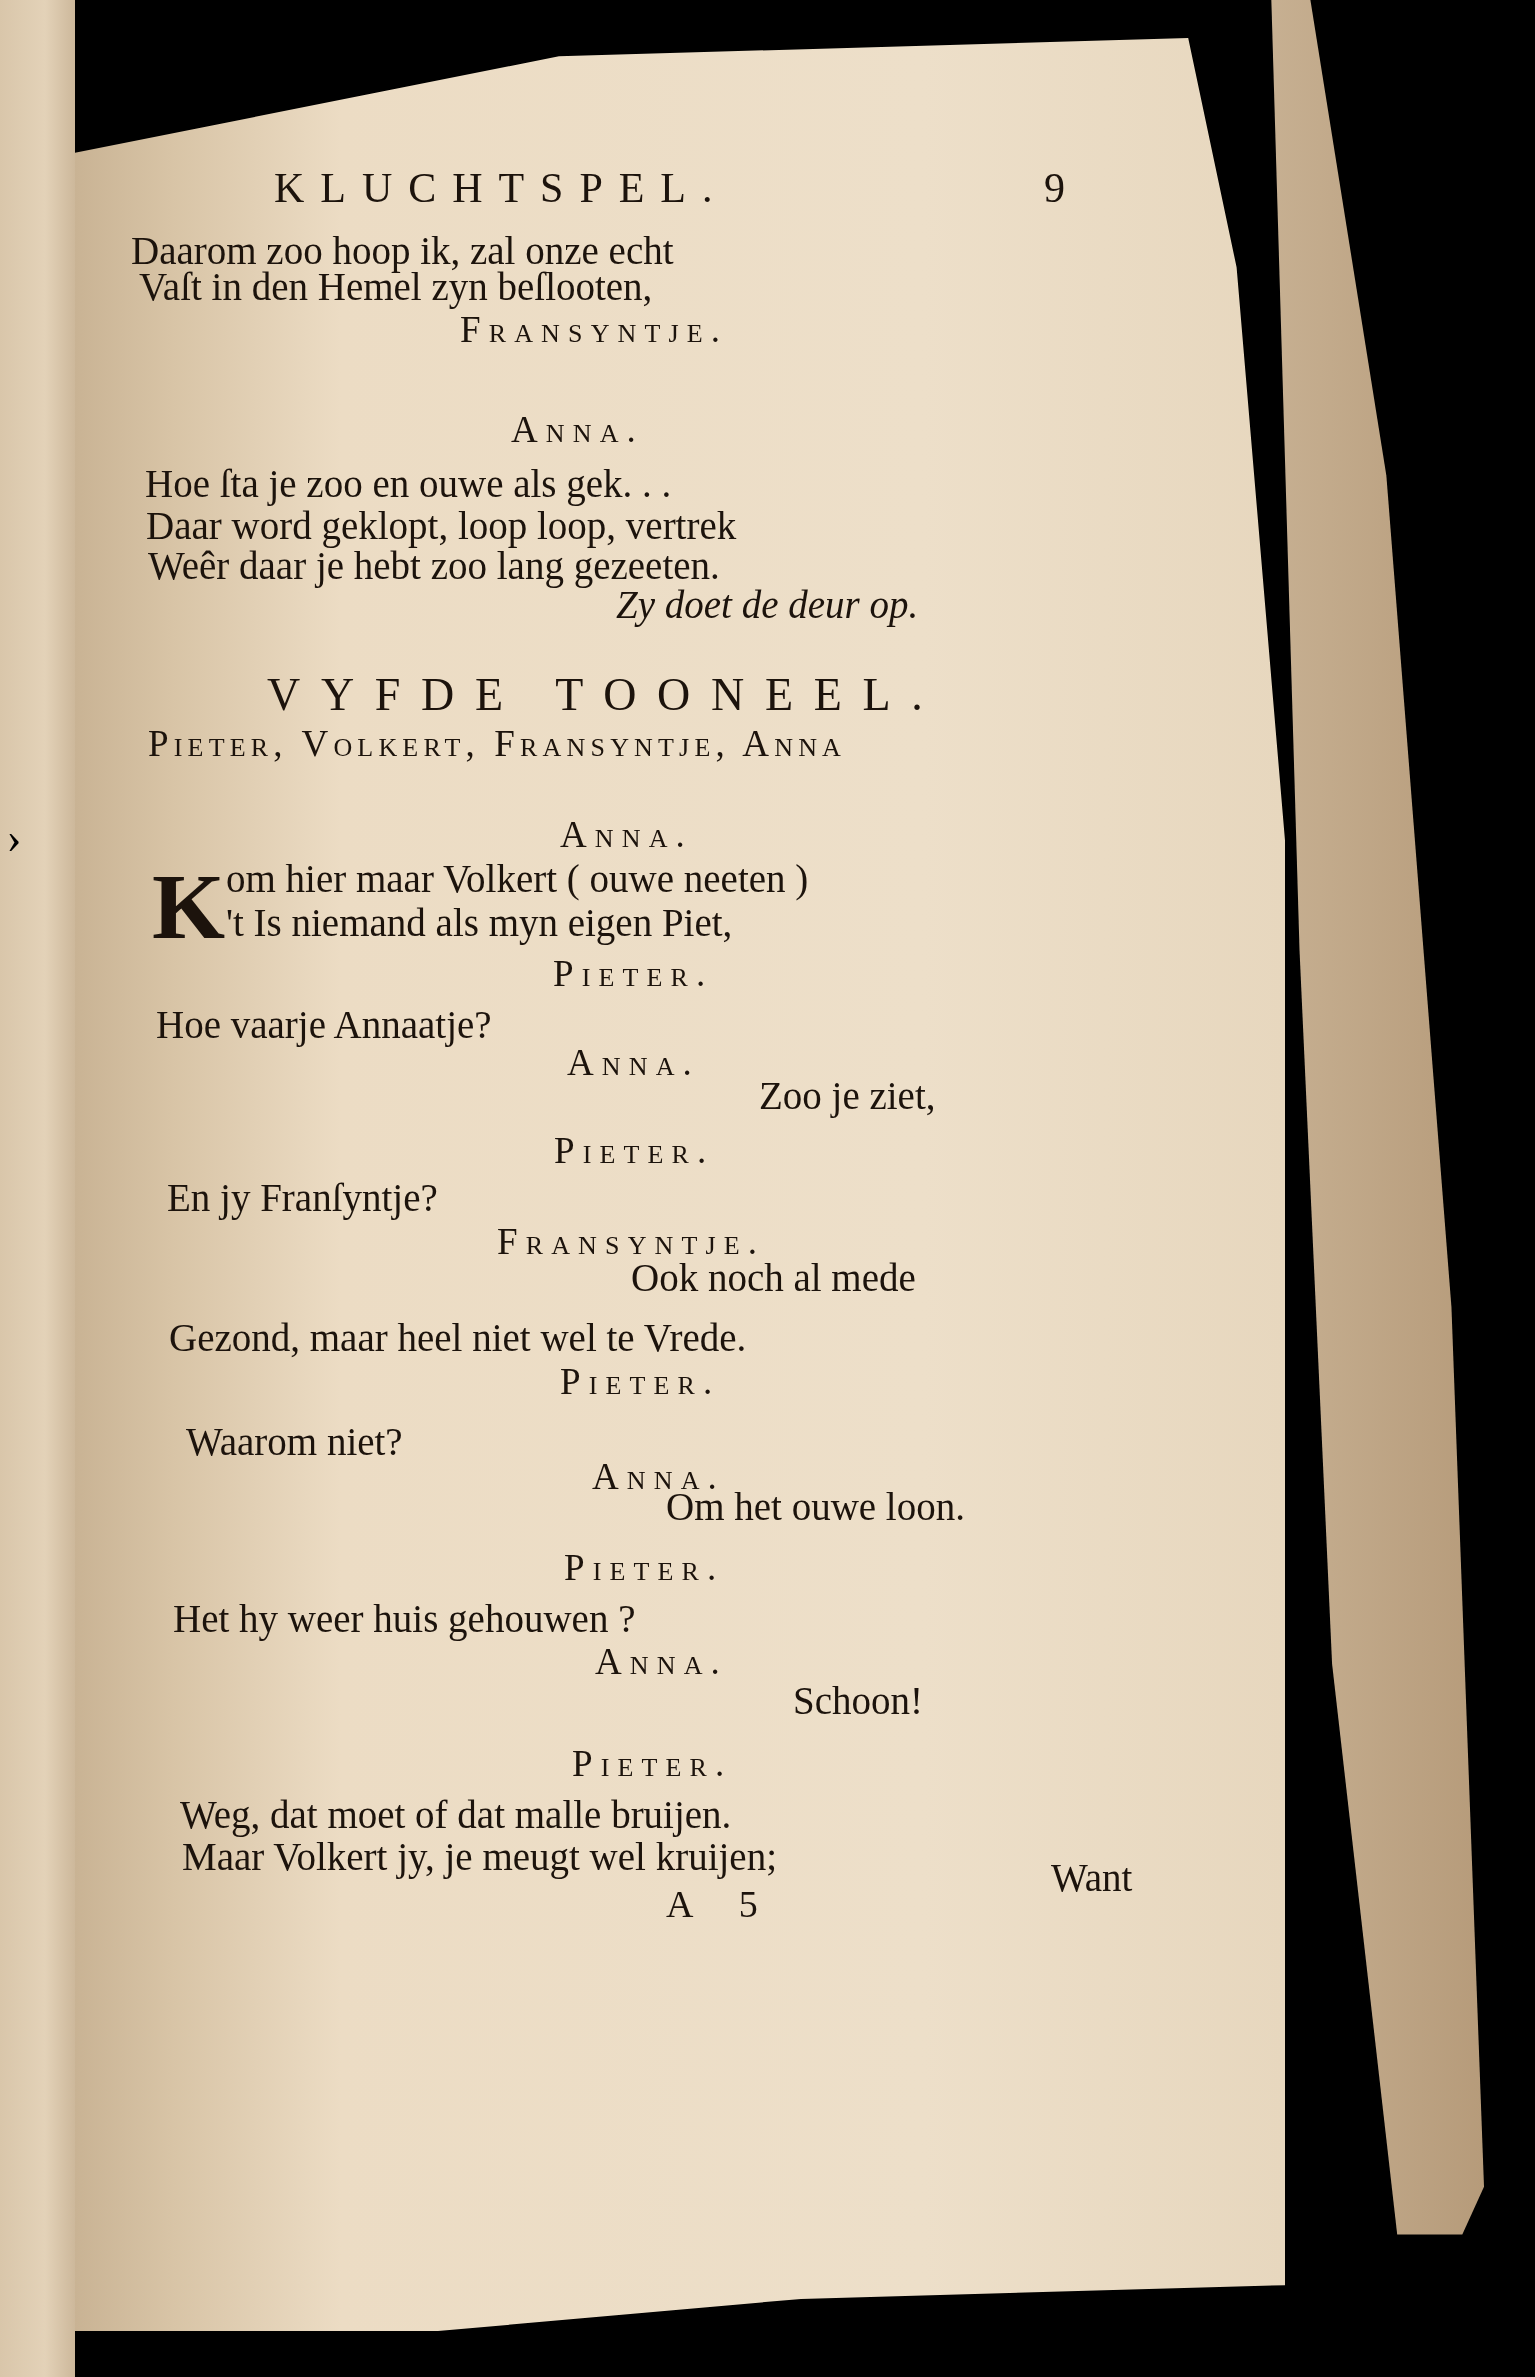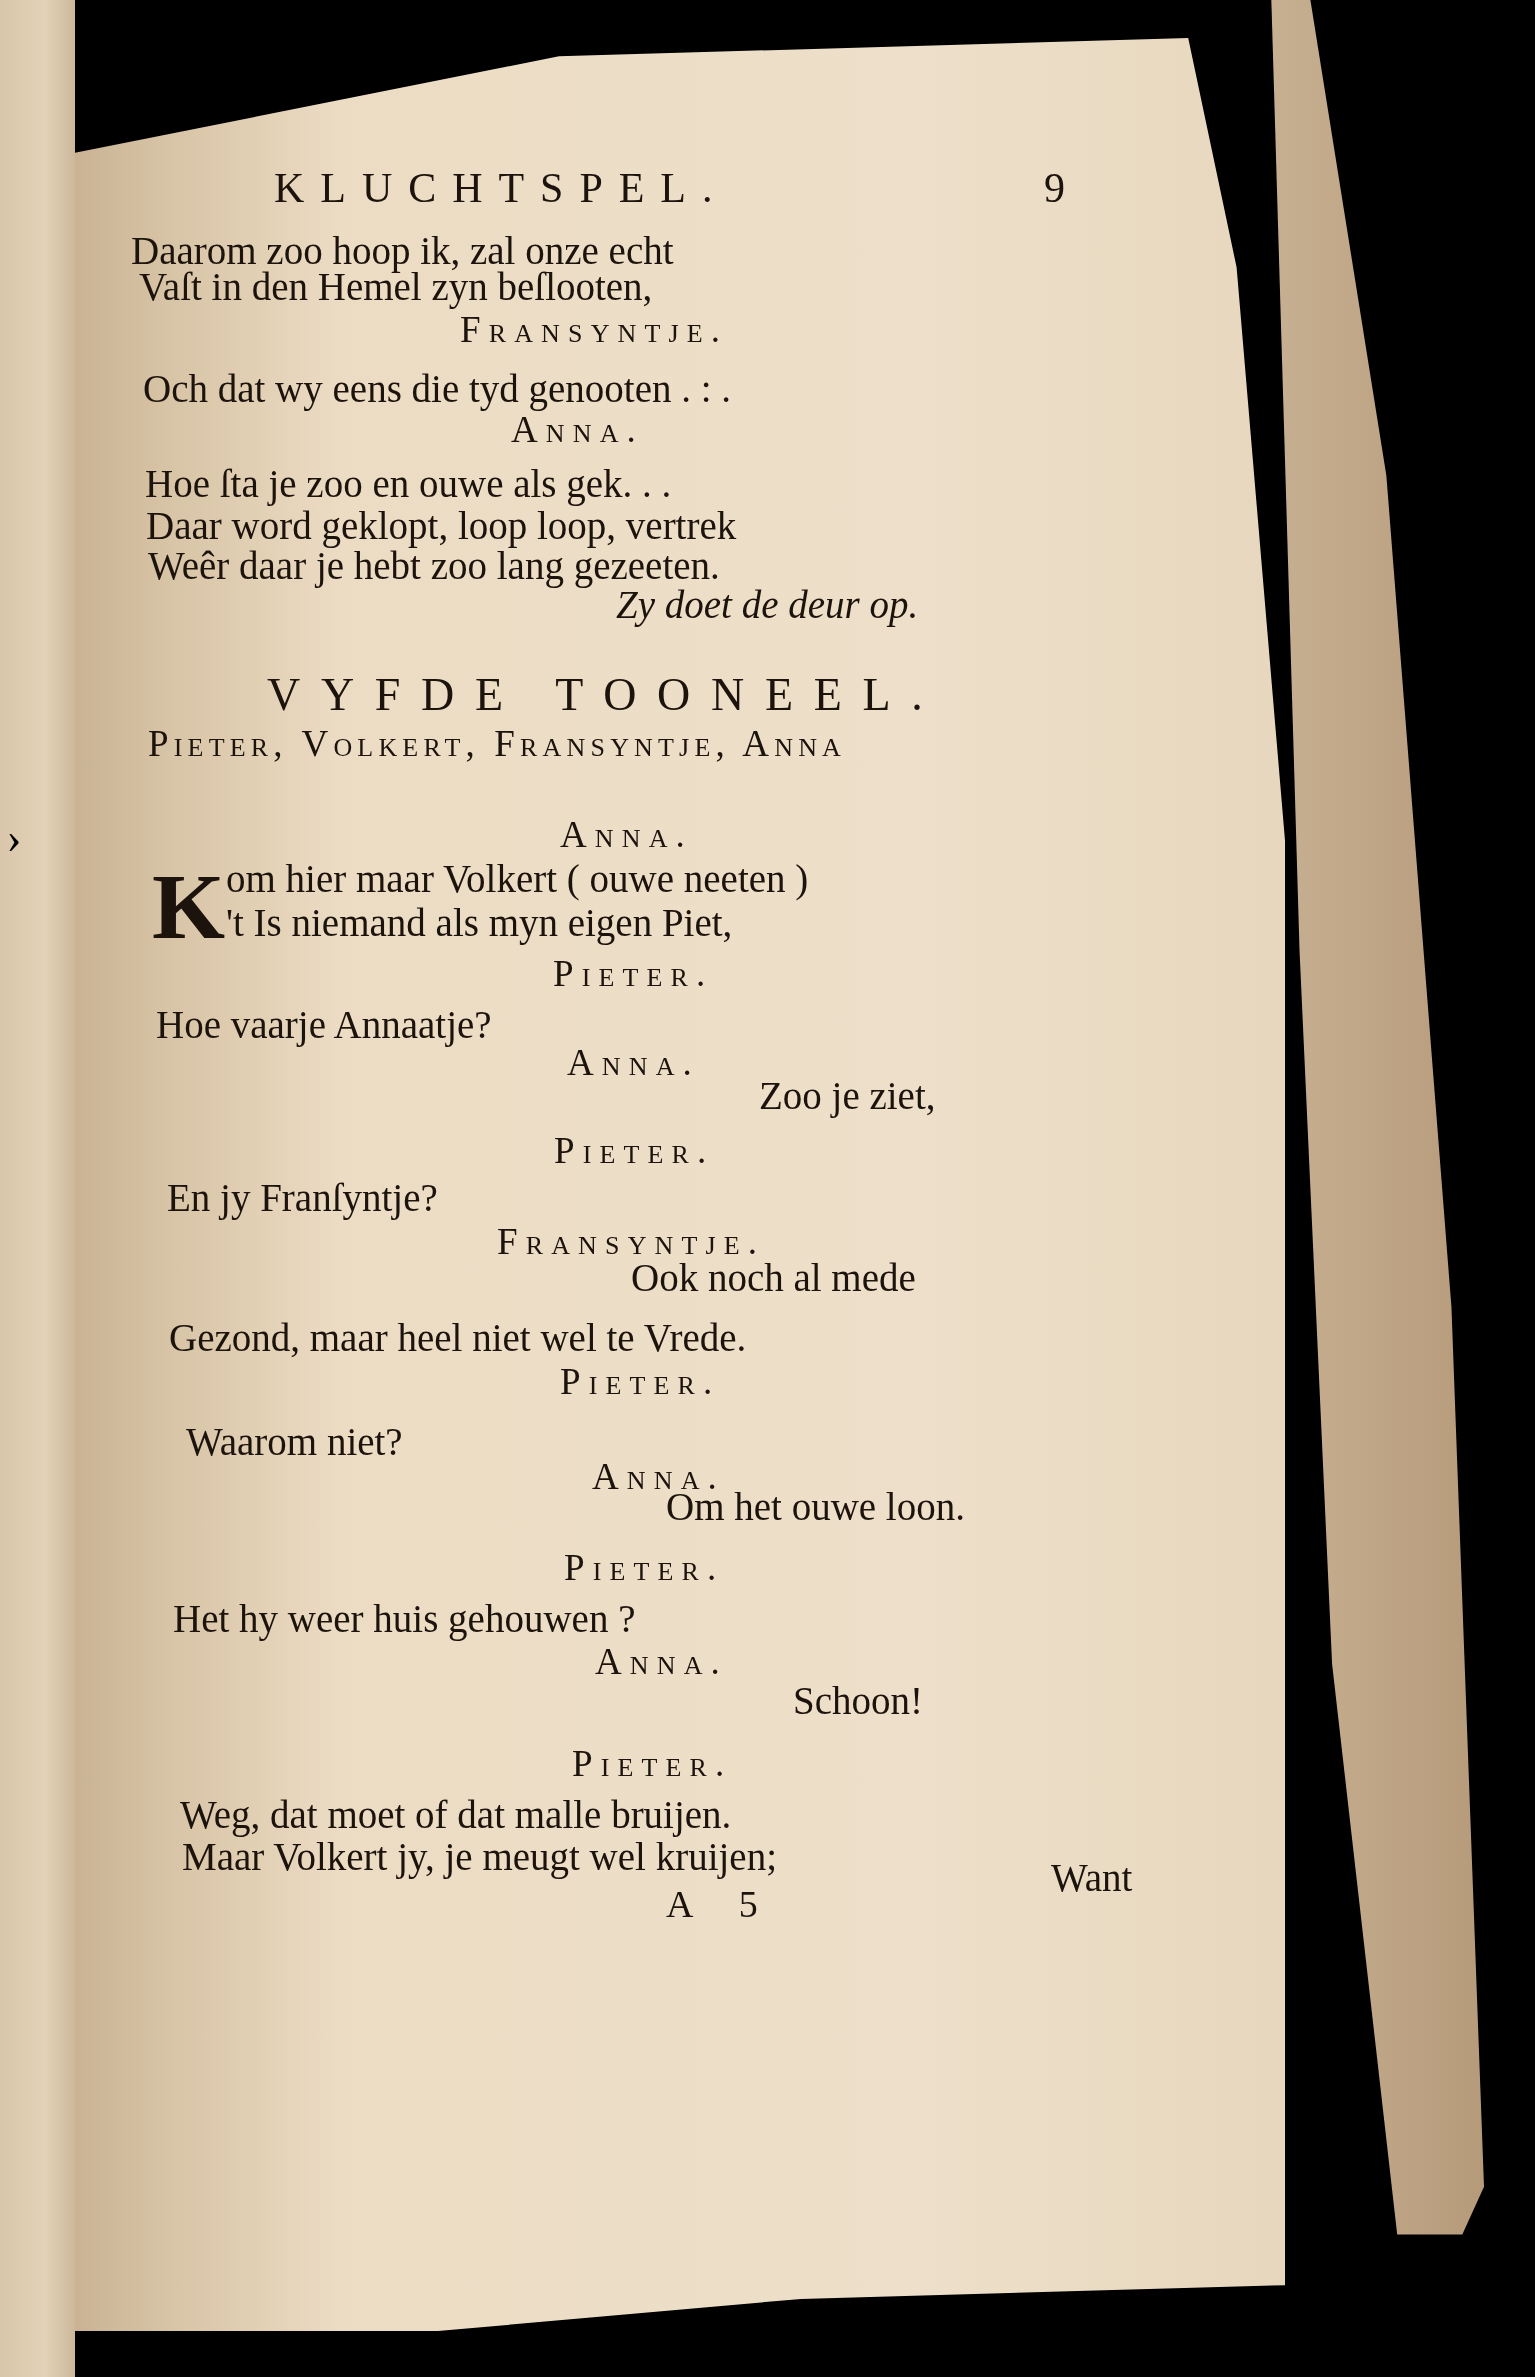--- a/index.html
+++ b/index.html
@@ -42,21 +42,20 @@
 <div class="edge-strip"></div>
 <div class="page"></div>
 
 <div class="text">
   <div class="line header" style="left:274px;top:167px;">KLUCHTSPEL.</div>
   <div class="line pagenum" style="left:1044px;top:167px;">9</div>
 
   <div class="line" style="left:131px;top:231px;">Daarom zoo hoop ik, zal onze echt</div>
   <div class="line" style="left:139px;top:267px;">Vaſt in den Hemel zyn beſlooten,</div>
   <div class="line speaker" style="left:460px;top:311px;">Fransyntje.</div>
-  <div class="line" style="left:143px;top:369px;">Och dat wy eens die tyd genooten . : .</div>
   <div class="line speaker" style="left:511px;top:411px;">Anna.</div>
   <div class="line" style="left:145px;top:464px;">Hoe ſta je zoo en ouwe als gek. . .</div>
   <div class="line" style="left:146px;top:506px;">Daar word geklopt, loop loop, vertrek</div>
   <div class="line" style="left:148px;top:546px;">Weêr daar je hebt zoo lang gezeeten.</div>
   <div class="line stage" style="left:616px;top:585px;">Zy doet de deur op.</div>
 
   <div class="line scene" style="left:267px;top:672px;">VYFDE TOONEEL.</div>
   <div class="line cast" style="left:148px;top:725px;">Pieter, Volkert, Fransyntje, Anna</div>
 
   <div class="line speaker" style="left:560px;top:816px;">Anna.</div>

